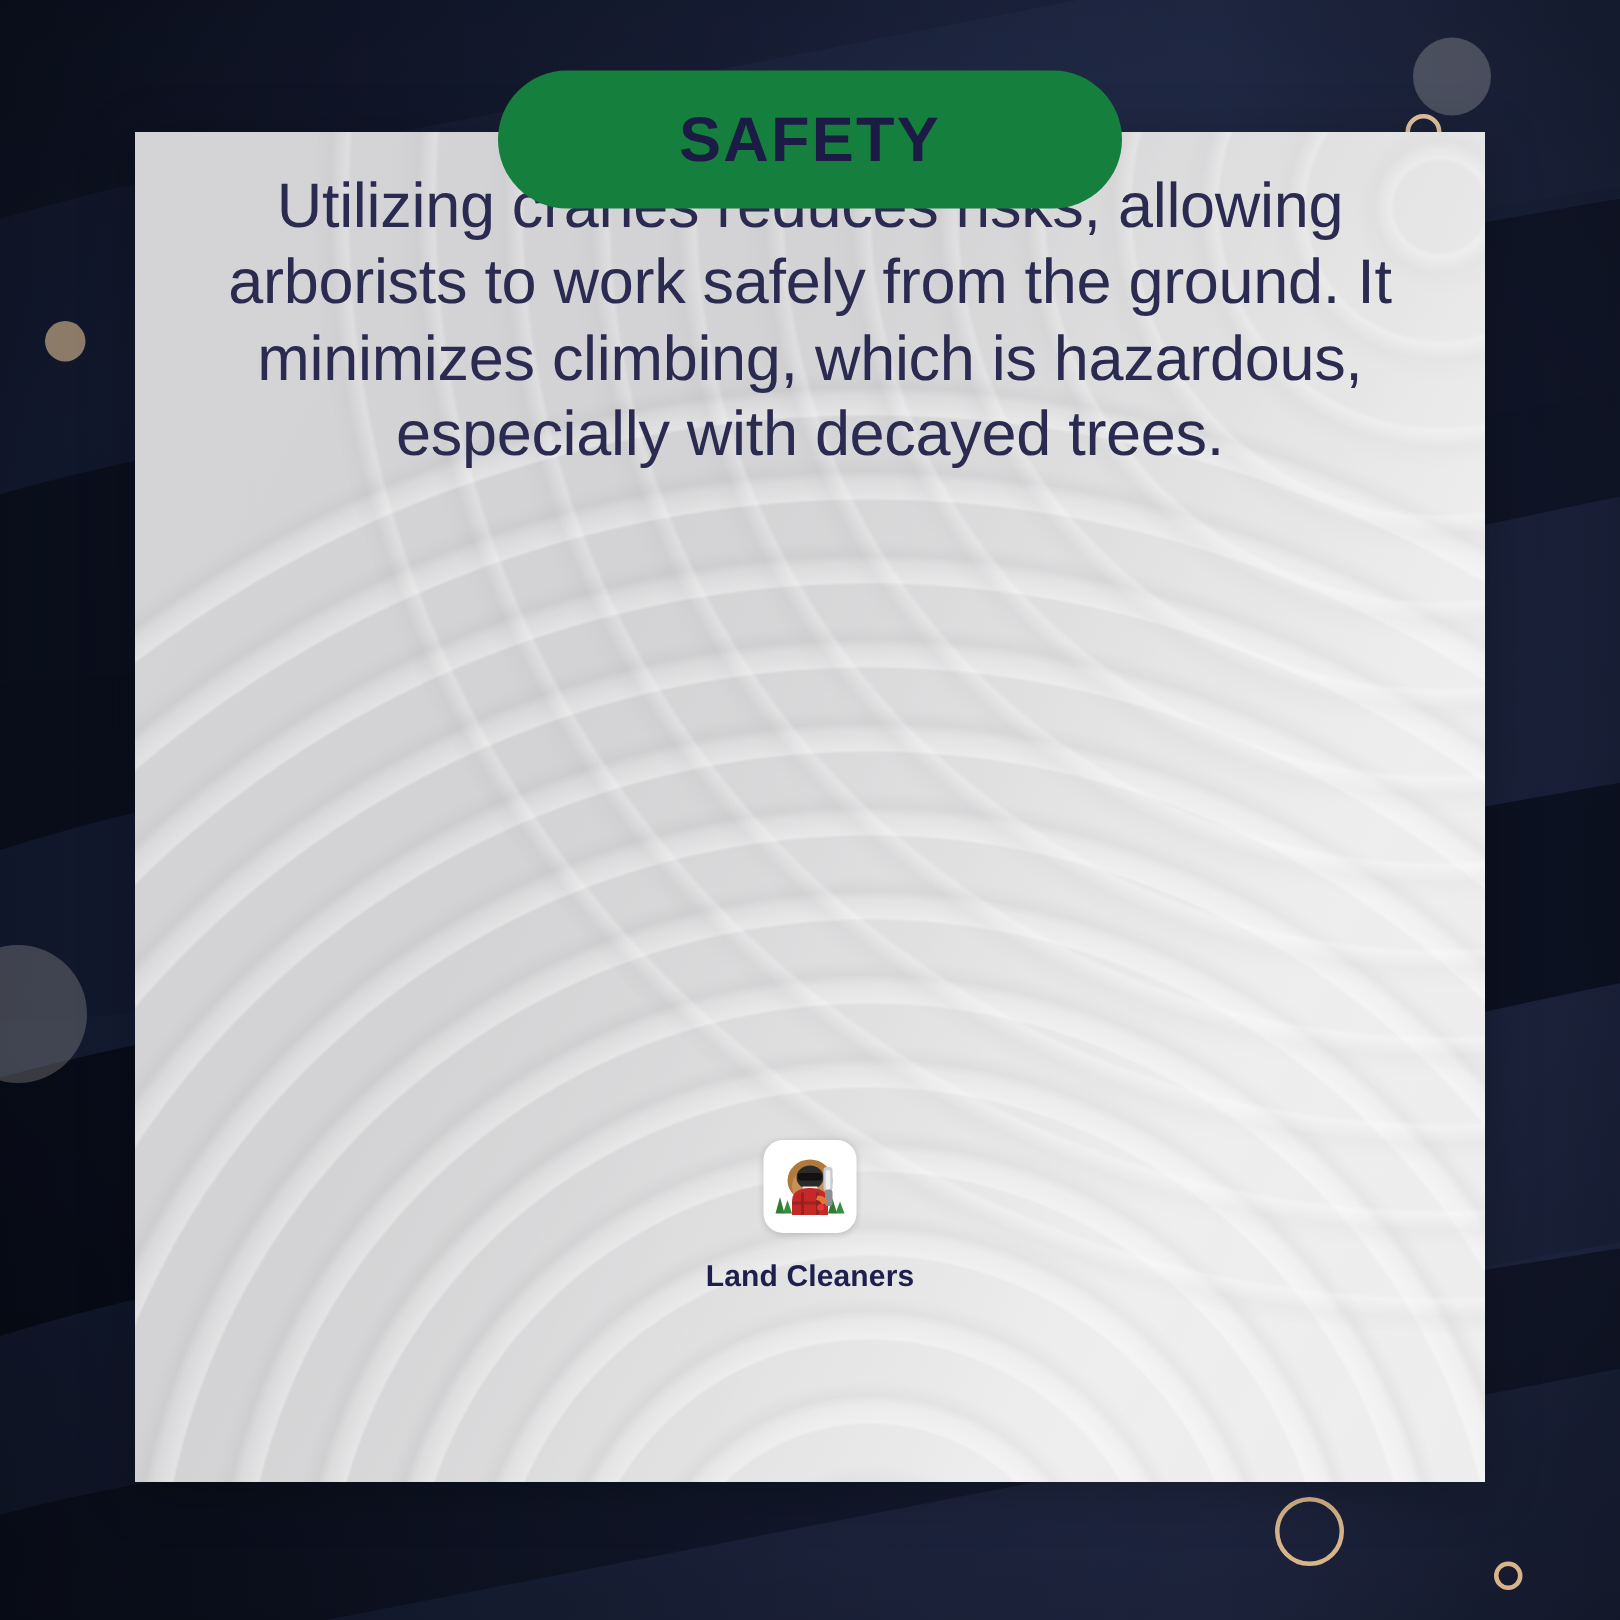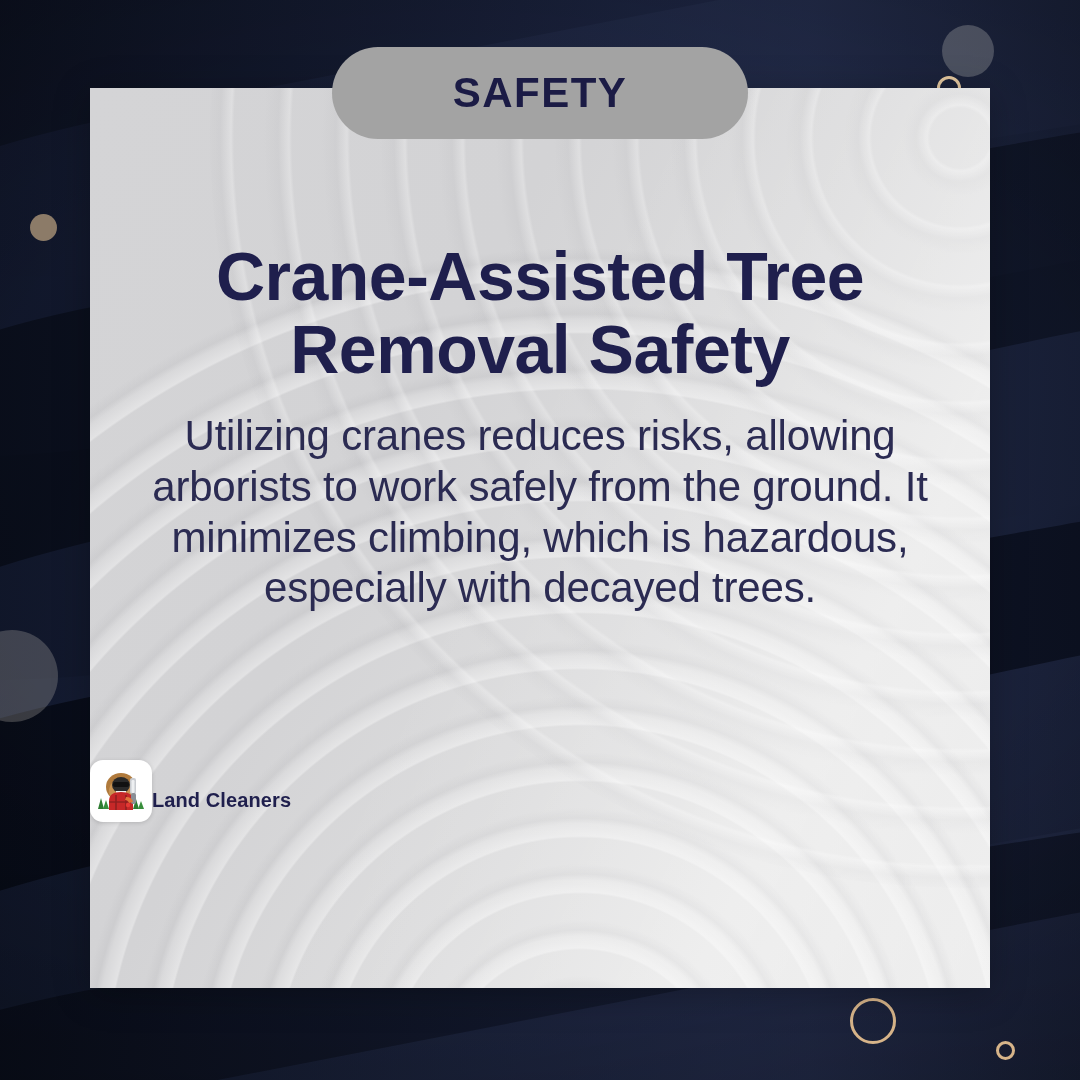--- a/index.html
+++ b/index.html
@@ -117,21 +117,21 @@
     position:absolute; inset:0;
     background:linear-gradient(115deg, rgba(255,255,255,0) 45%, rgba(255,255,255,.30) 78%, rgba(255,255,255,.10) 100%);
     pointer-events:none;
   }
 
   
   .badge {
     position:absolute;
     left:332px; top:47px;
     width:416px; height:92px;
-    background:#a3a3a3;
+    background:#15803d;
     border-radius:46px;
     display:flex; align-items:center; justify-content:center;
     z-index:6;
     letter-spacing:.02em;
   }
   .badge-label {
     font-size:42px;
     font-weight:bold;
     color:#1b1b45;
     letter-spacing:1.5px;
@@ -162,21 +162,21 @@
     line-height:1.21;
     font-weight:normal;
     color:#2b2b52;
     letter-spacing:-.2px;
   }
 
   
   .footer {
     position:absolute;
     left:0; right:0; top:672px;
-    display:flex; flex-direction:row; align-items:center;
+    display:flex; flex-direction:column; align-items:center;
     z-index:5;
   }
   .logo-tile {
     width:62px; height:62px;
     background:#ffffff;
     border-radius:13px;
     box-shadow:0 1px 4px rgba(0,0,0,.15);
     display:flex; align-items:center; justify-content:center;
     overflow:hidden;
   }
@@ -217,21 +217,20 @@
   <div class="deco ring d-tr-ring"></div>
   <div class="deco ring d-br-ring-lg"></div>
   <div class="deco ring d-br-ring-sm"></div>
 
   <div class="card">
     <div class="card-arcs"></div>
     <div class="card-arcs2"></div>
     <div class="card-sheen"></div>
 
     <div class="content">
-      <div class="headline">Crane-Assisted Tree Removal Safety</div>
       <div class="subtext">Utilizing cranes reduces risks, allowing arborists to work safely from the ground. It minimizes climbing, which is hazardous, especially with decayed trees.</div>
     </div>
 
     <div class="footer">
       <div class="logo-tile">
         <svg width="52" height="52" viewBox="0 0 52 52">
 
           <path d="M3 44 L6 33 L9 44 Z" fill="#2e7d32"></path>
           <path d="M8 44 L11 35 L14 44 Z" fill="#388e3c"></path>
           <path d="M38 44 L41 34 L44 44 Z" fill="#2e7d32"></path>

